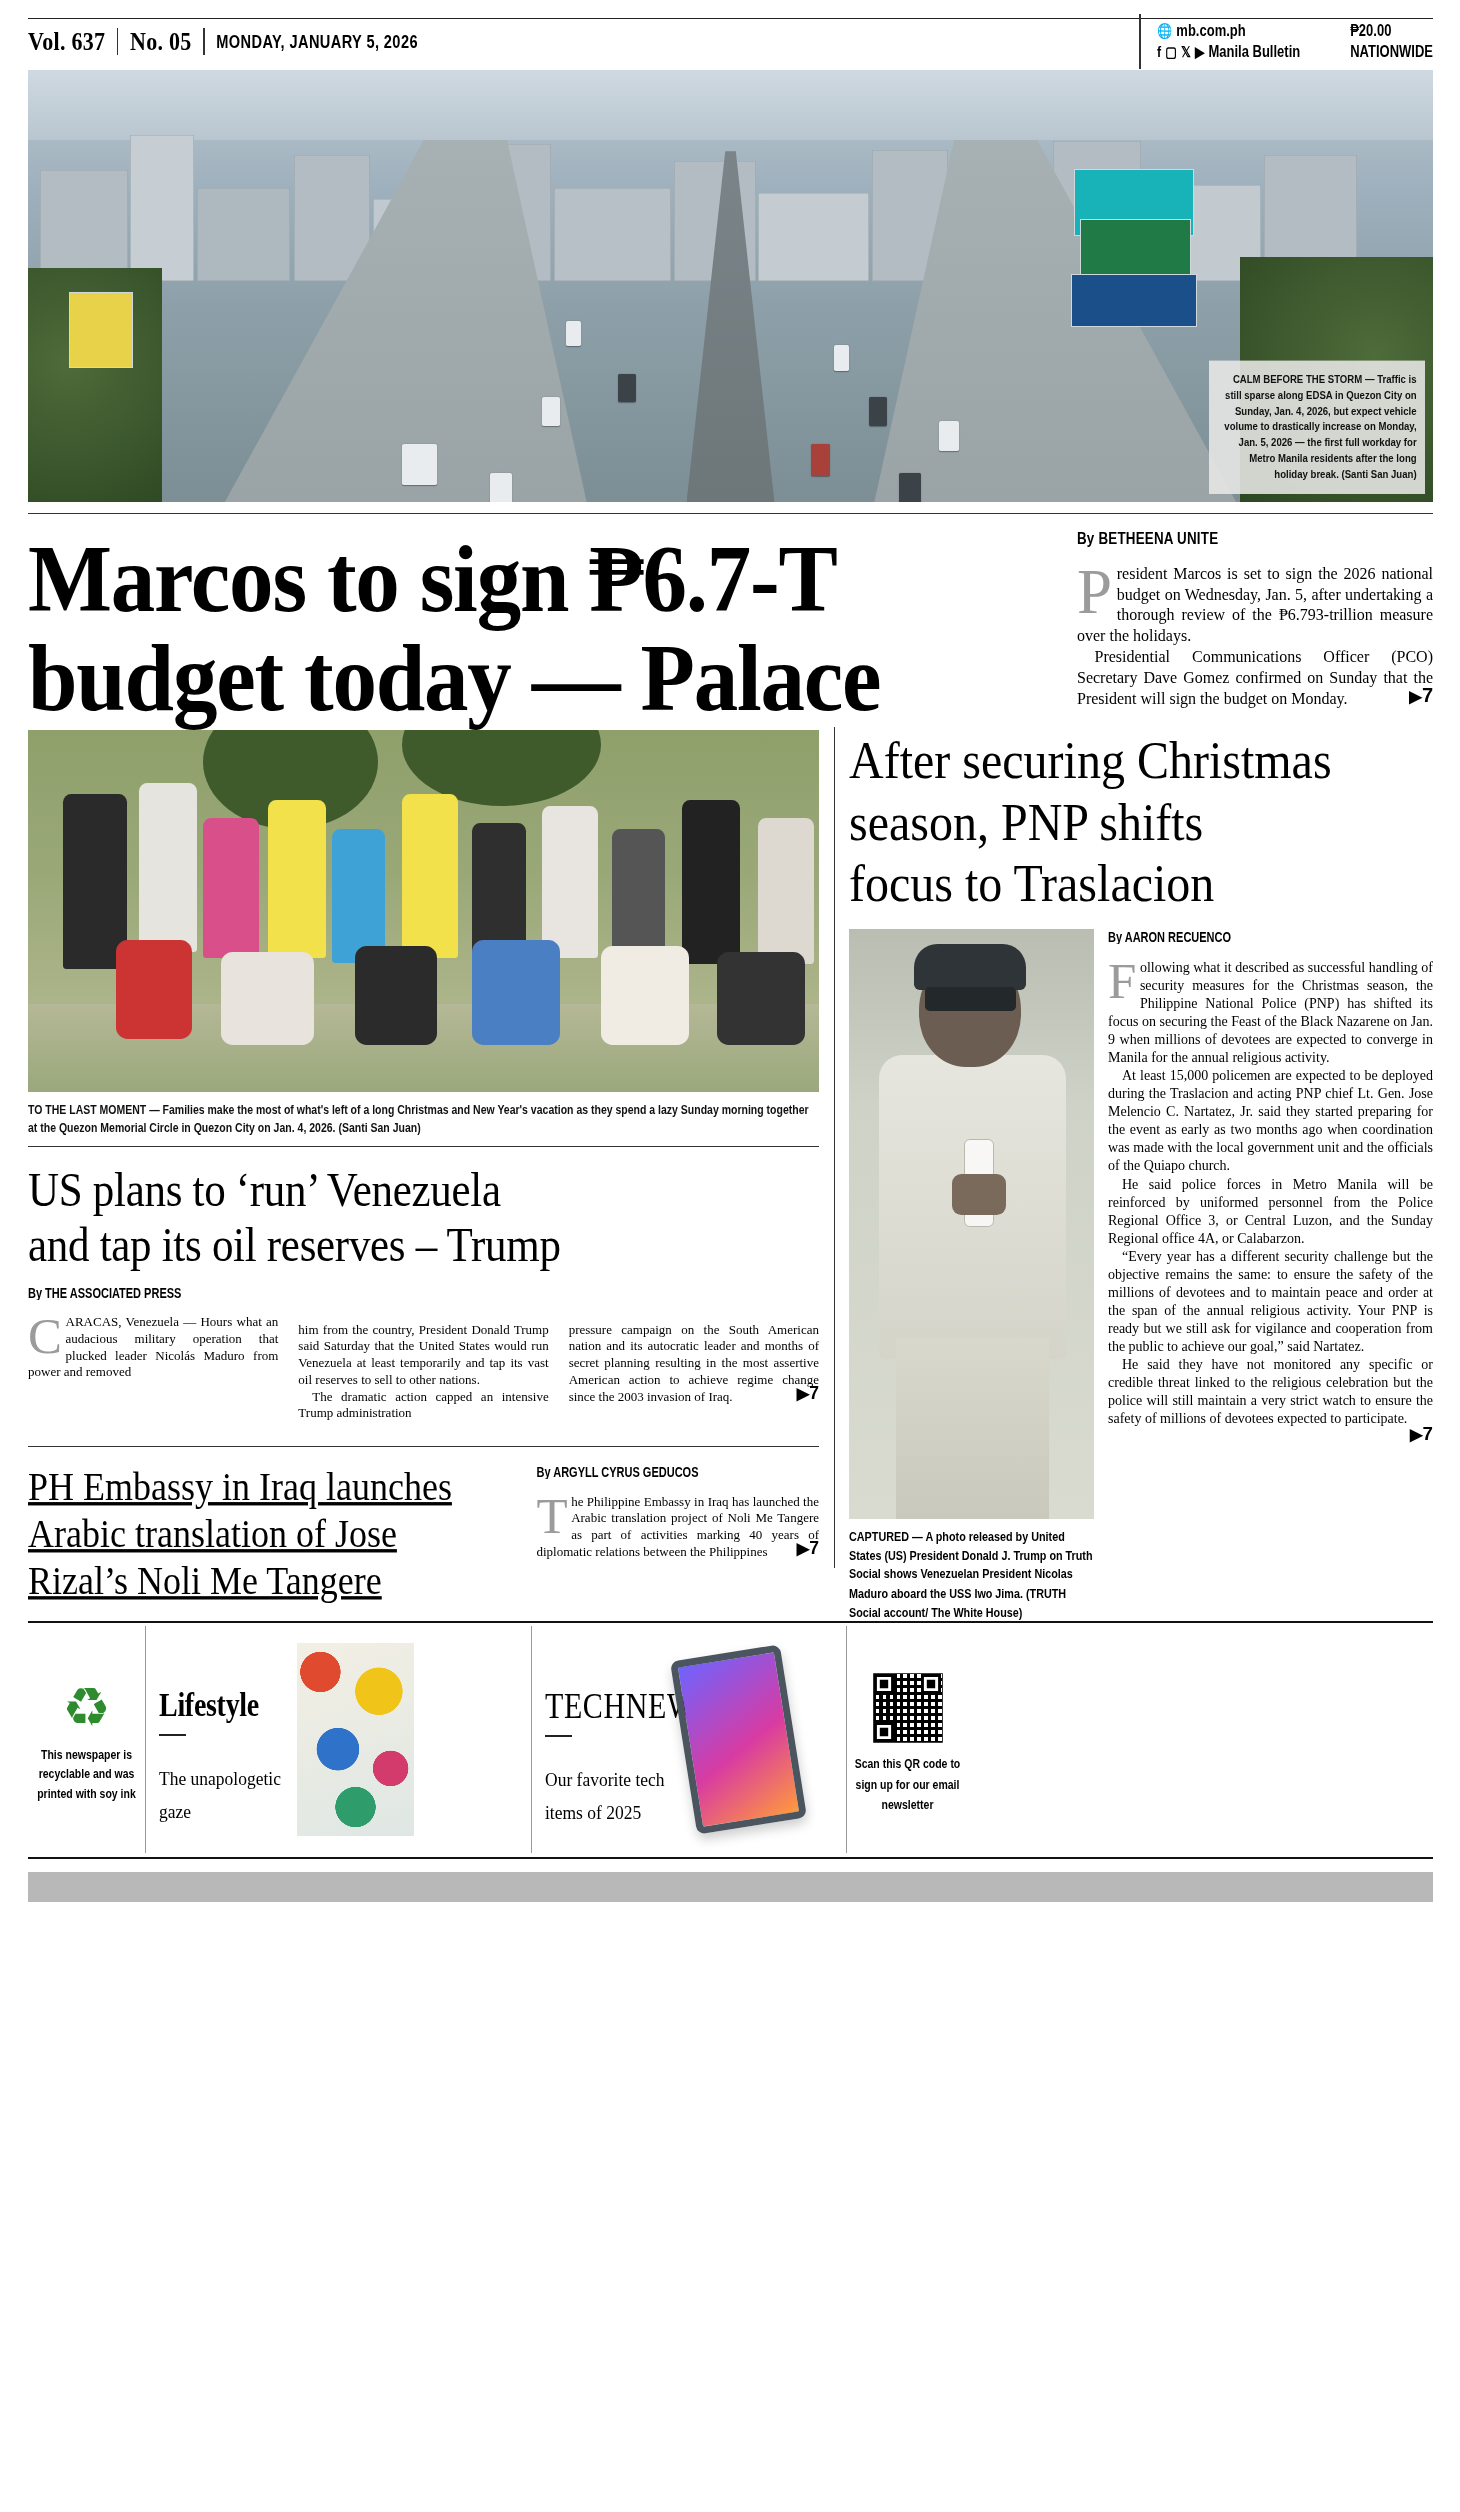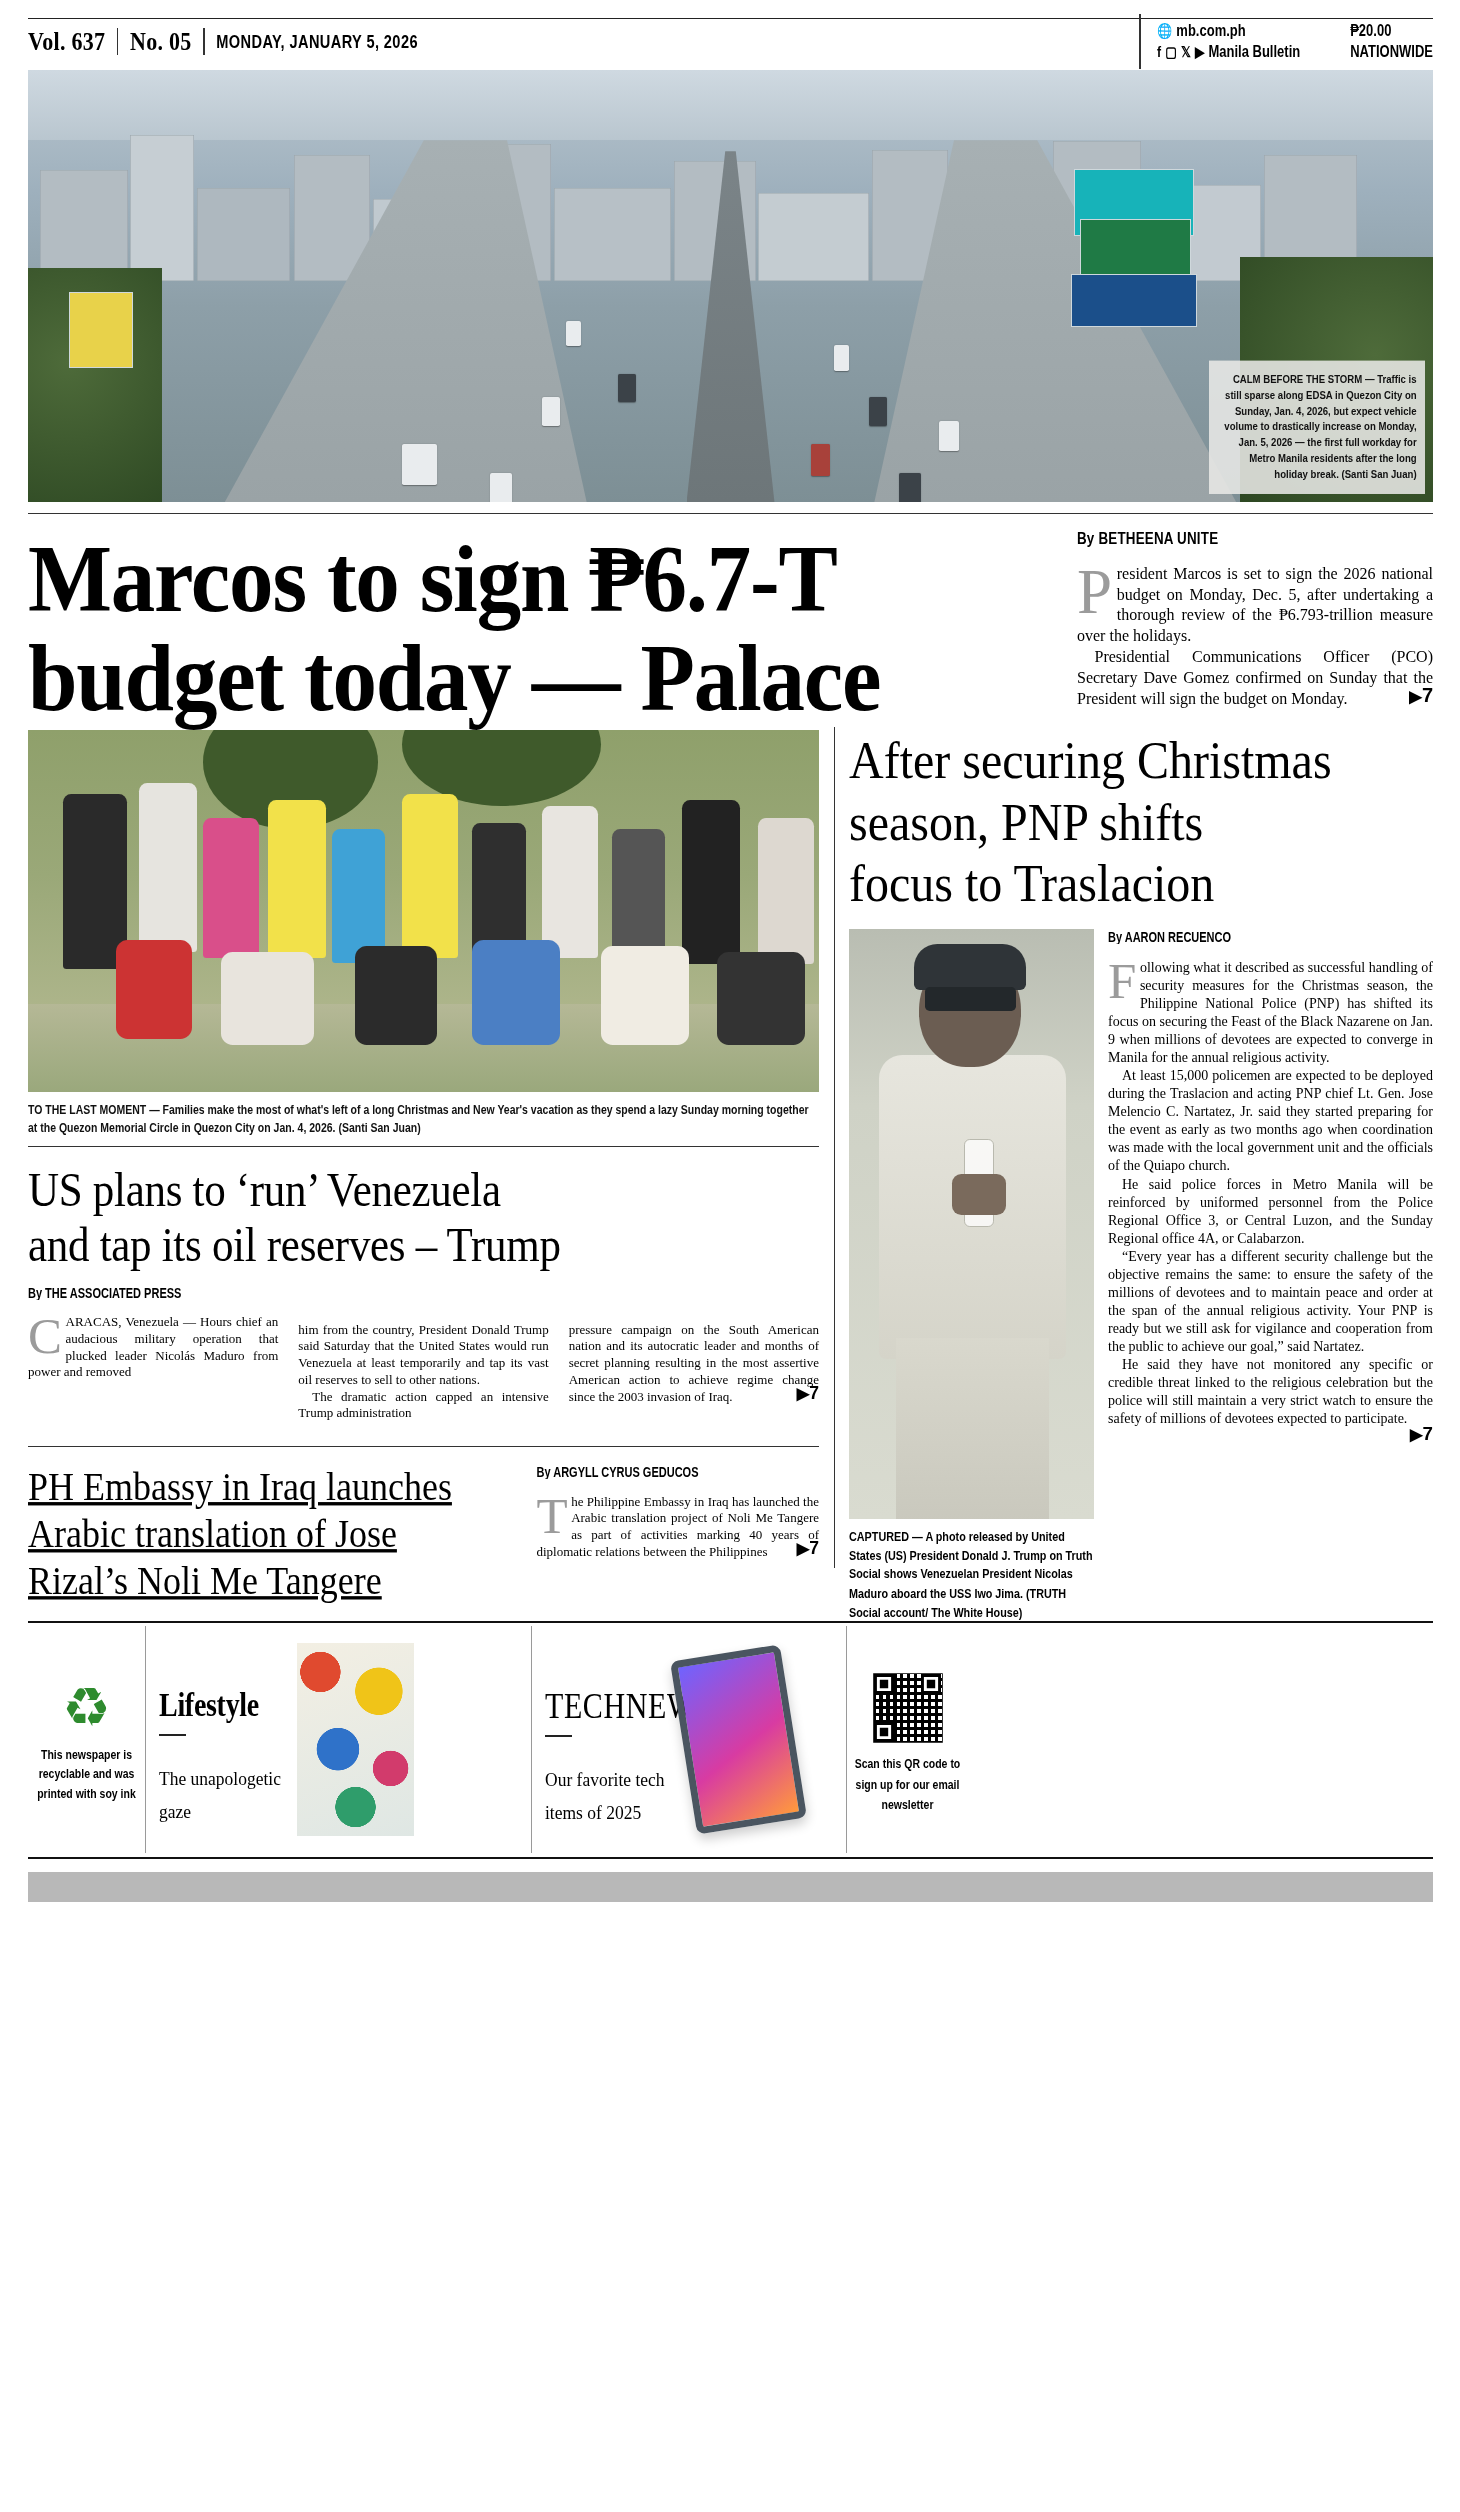--- a/index.html
+++ b/index.html
@@ -516,21 +516,21 @@
   <div class="lead-rule"></div>
   <div class="lead">
     <div class="lead-head">
       <div>Marcos to sign ₱6.7-T</div>
       <div>budget today — Palace</div>
     </div>
     <div class="lead-side">
       <div class="byline">By BETHEENA UNITE</div>
       <div class="body">
         <p class="first">
-          <span class="dropcap">P</span><span>resident Marcos is set to sign the 2026 national budget on Monday, Dec. 5, after undertaking a thorough review of the ₱6.793-trillion measure over the holidays.</span>
+          <span class="dropcap">P</span><span>resident Marcos is set to sign the 2026 national budget on Wednesday, Jan. 5, after undertaking a thorough review of the ₱6.793-trillion measure over the holidays.</span>
         </p>
         <p><span>Presidential Communications Officer (PCO) Secretary Dave Gomez confirmed on Sunday that the President will sign the budget on Monday.</span>
           <span class="jump"><span class="tri">▶</span><span>7</span></span>
         </p>
       </div>
     </div>
   </div>
 
   <div class="mid">
 
@@ -565,21 +565,21 @@
 
       <div class="head2">
         <div>US plans to ‘run’ Venezuela</div>
         <div>and tap its oil reserves – Trump</div>
       </div>
 
       <div class="cols3">
         <div class="col">
           <div class="byline-sm">By THE ASSOCIATED PRESS</div>
           <div class="body-sm">
-            <p class="first"><span class="dropcap-sm">C</span><span>ARACAS, Venezuela — Hours chief an audacious military operation that plucked leader Nicolás Maduro from power and removed</span></p>
+            <p class="first"><span class="dropcap-sm">C</span><span>ARACAS, Venezuela — Hours what an audacious military operation that plucked leader Nicolás Maduro from power and removed</span></p>
           </div>
         </div>
         <div class="col">
           <div class="body-sm" style="margin-top:37px;">
             <p class="first"><span>him from the country, President Donald Trump said Saturday that the United States would run Venezuela at least temporarily and tap its vast oil reserves to sell to other nations.</span></p>
             <p><span>The dramatic action capped an intensive Trump administration</span></p>
           </div>
         </div>
         <div class="col">
           <div class="body-sm" style="margin-top:37px;">

